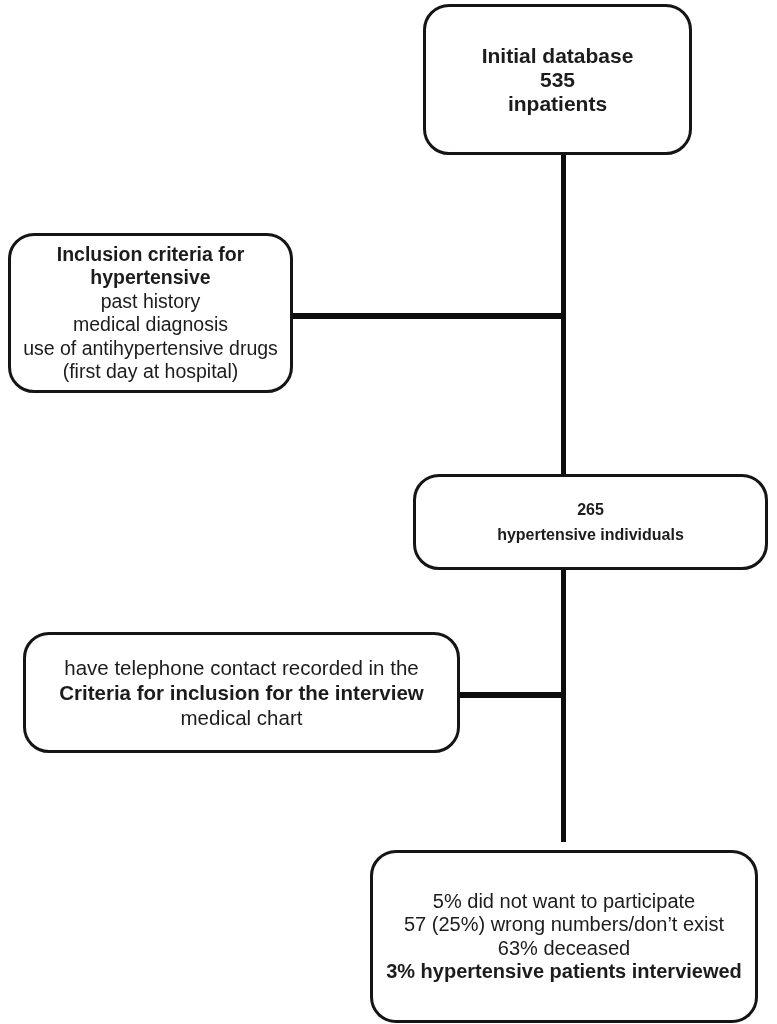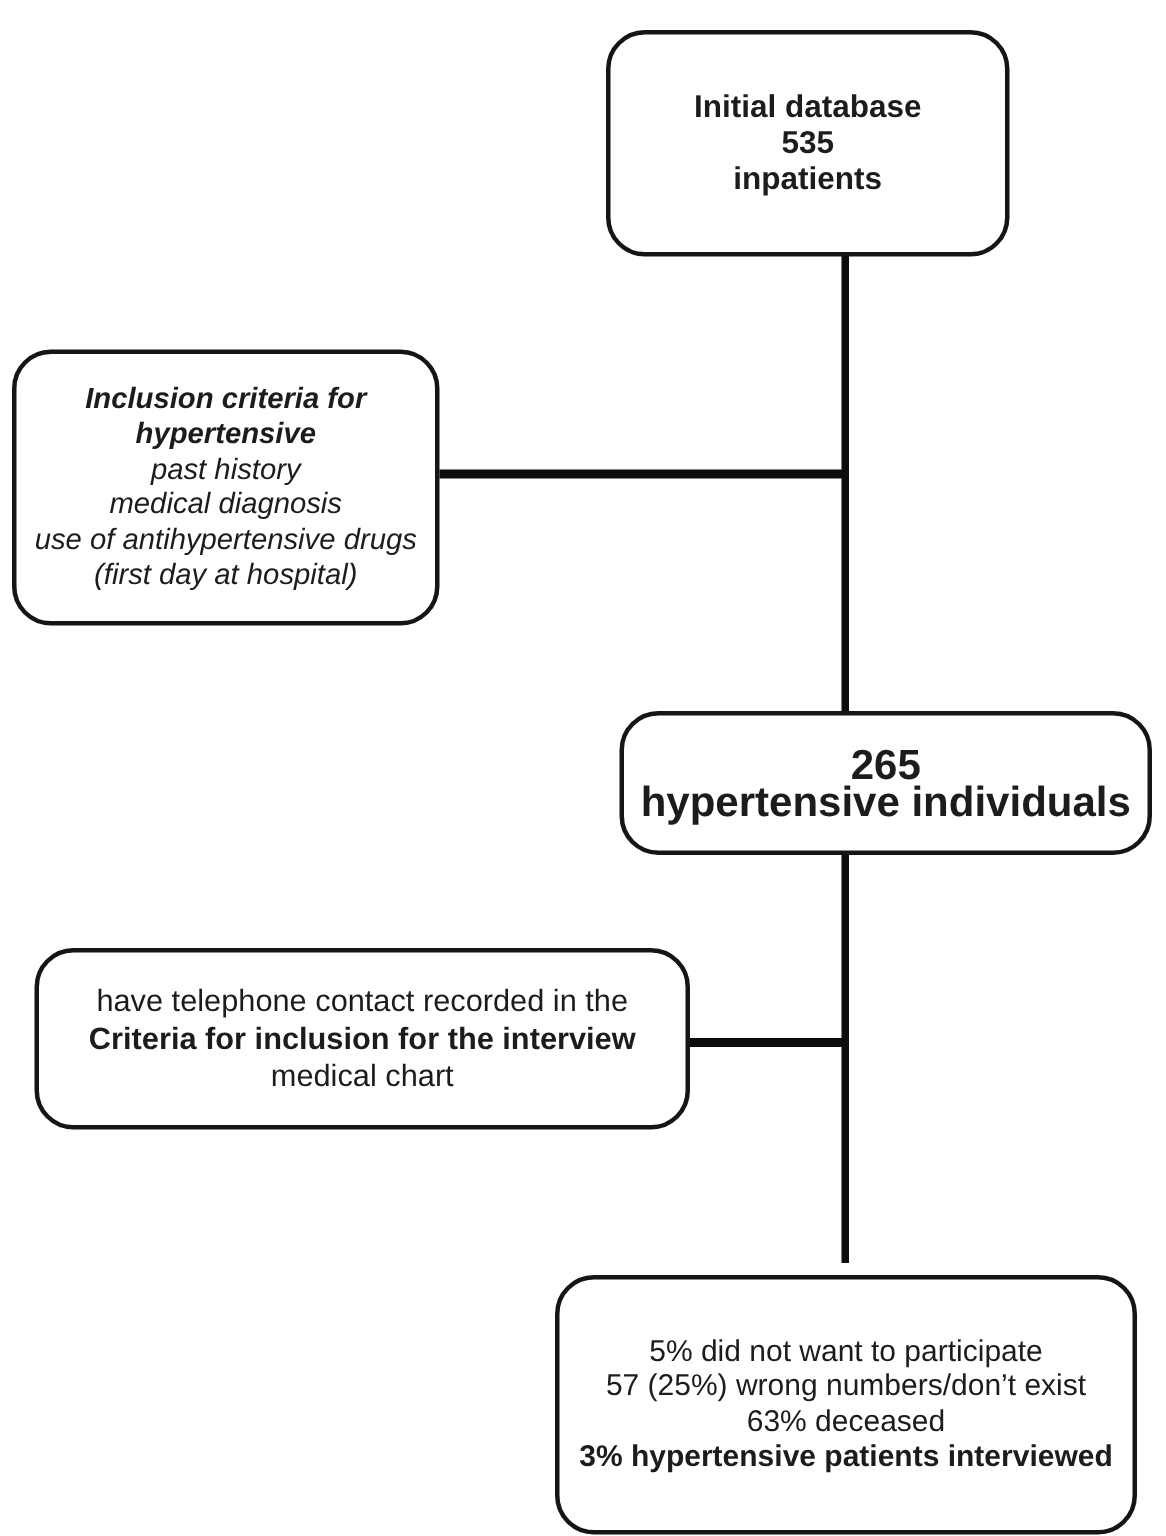--- a/index.html
+++ b/index.html
@@ -29,33 +29,33 @@
     text-align: center;
     z-index: 2;
   }
   .line {
     display: block;
     white-space: nowrap;
   }
   .bold { font-weight: bold; }
 
   .box-initial {
-    left: 404px; top: 4px;
+    left: 423px; top: 4px;
     width: 269px; height: 151px;
-    font-size: 21px; line-height: 24px; margin-top: 16px;
+    font-size: 21px; line-height: 24px;
   }
   .box-hyp-criteria {
     left: 8px; top: 233px;
-    width: 285px; height: 184px;
-    font-size: 19.5px; line-height: 23.5px; font-style: italic;
+    width: 285px; height: 160px;
+    font-size: 19.5px; line-height: 23.5px;
   }
   .box-265 {
     left: 413px; top: 474px;
     width: 355px; height: 96px;
-    font-size: 28px; line-height: 25px;
+    font-size: 16px; line-height: 25px;
   }
   .box-interview {
     left: 23px; top: 632px;
     width: 437px; height: 121px;
     font-size: 20.5px; line-height: 25px;
   }
   .box-results {
     left: 370px; top: 850px;
     width: 388px; height: 173px;
     font-size: 20px; line-height: 23.5px;

